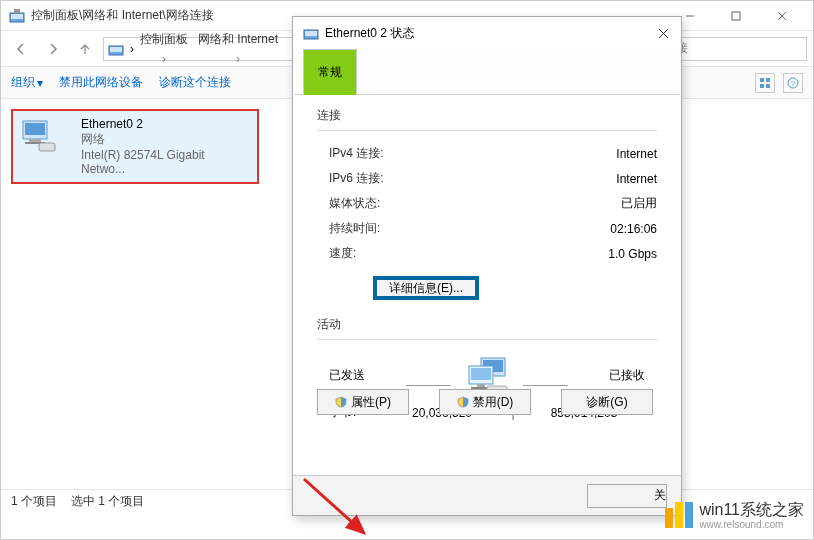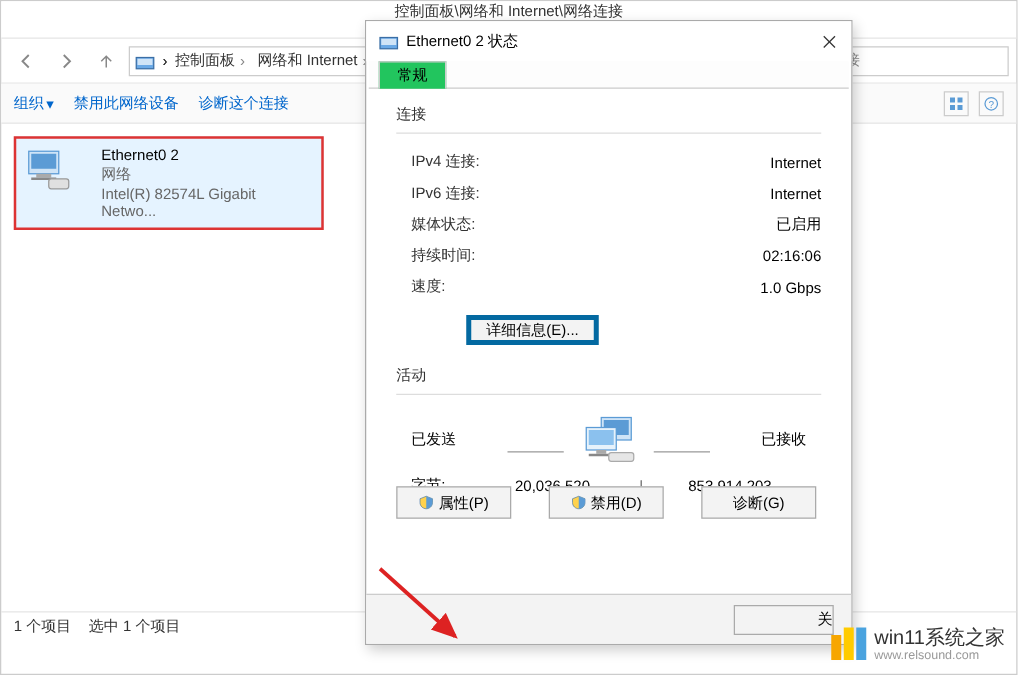--- a/index.html
+++ b/index.html
@@ -1,32 +1,32 @@
 <!DOCTYPE html>
 <html><head>
   <meta charset="utf-8">
   <style>
     * { box-sizing: border-box; margin: 0; padding: 0; font-family: "Microsoft YaHei", "Segoe UI", sans-serif; }
     body { background: #fff; width: 814px; height: 540px; overflow: hidden; position: relative; font-size: 12px; }
 
     
     .main-window { position: absolute; inset: 0; border: 1px solid #ccc; background: #fff; }
-    .titlebar { height: 30px; display: flex; align-items: center; padding: 0 8px; background: #fff; border-bottom: 1px solid #e5e5e5; flex-direction: column; }
+    .titlebar { height: 30px; display: flex; align-items: center; padding: 0 8px; background: #fff; border-bottom: 1px solid #e5e5e5; }
     .titlebar .icon { width: 16px; height: 16px; margin-right: 6px; }
     .titlebar .title { flex: 1; font-size: 12px; color: #333; }
     .wincontrols { display: flex; gap: 0; }
     .wincontrols .btn { width: 46px; height: 30px; display: flex; align-items: center; justify-content: center; cursor: pointer; }
     .wincontrols .btn svg { stroke: #666; }
 
     .addressbar { height: 36px; display: flex; align-items: center; padding: 0 6px; gap: 4px; border-bottom: 1px solid #e5e5e5; }
     .nav-arrow { width: 28px; height: 28px; display: flex; align-items: center; justify-content: center; cursor: pointer; }
     .nav-arrow svg { stroke: #888; }
     .crumb-wrap { flex: 1; height: 24px; border: 1px solid #ccc; display: flex; align-items: center; padding: 0 4px; gap: 2px; }
     .crumb-wrap .cicon { width: 16px; height: 16px; margin-right: 4px; }
-    .crumb { display: flex; align-items: center; gap: 4px; font-size: 12px; color: #333; cursor: pointer; padding: 2px 4px; }
+    .crumb { display: flex; align-items: center; gap: 4px; font-size: 12px; color: #333; cursor: pointer; padding: 2px 4px; flex-direction: column; }
     .crumb .sep { color: #888; }
     .searchbox { width: 150px; height: 24px; border: 1px solid #ccc; padding: 0 6px; display: flex; align-items: center; color: #888; }
 
     .toolbar { height: 32px; display: flex; align-items: center; padding: 0 10px; gap: 16px; border-bottom: 1px solid #e5e5e5; background: #fafafa; }
     .toolbar .tbtn { cursor: pointer; color: #0066cc; display: flex; align-items: center; gap: 2px; }
     .toolbar .tright { margin-left: auto; display: flex; gap: 8px; }
     .toolbar .tright .tico { width: 20px; height: 20px; border: 1px solid #ccc; display: flex; align-items: center; justify-content: center; cursor: pointer; }
 
     .content { padding: 10px; }
     .adapter { width: 248px; border: 2px solid #d33; background: #e5f3ff; padding: 6px 8px; display: flex; gap: 24px; cursor: pointer; position: relative; }
@@ -38,21 +38,21 @@
 
     .statusbar { position: absolute; bottom: 26px; left: 0; right: 0; height: 24px; padding: 0 10px; display: flex; align-items: center; gap: 14px; font-size: 12px; color: #333; border-top: 1px solid #e5e5e5; }
 
     
     .dialog { position: absolute; left: 292px; top: 16px; width: 390px; height: 500px; background: #fff; border: 1px solid #aaa; box-shadow: 2px 4px 10px rgba(0,0,0,0.2); display: flex; flex-direction: column; }
     .dlg-title { height: 32px; display: flex; align-items: center; padding: 0 10px; background: #fff; }
     .dlg-title .dicon { width: 16px; height: 16px; margin-right: 6px; }
     .dlg-title .dtext { flex: 1; font-size: 12px; }
     .dlg-title .xbtn { width: 36px; height: 32px; display: flex; align-items: center; justify-content: center; cursor: pointer; margin-right: -10px; }
     .tabs { display: flex; padding-left: 8px; border-bottom: 1px solid #ccc; margin: 0 2px; background: #fdfdfd; }
-    .tab { padding: 2px 14px; border: 1px solid #ccc; border-bottom: none; background: #22c55e; font-size: 12px; cursor: pointer; margin-bottom: -1px; }
+    .tab { padding: 14px 14px; border: 1px solid #ccc; border-bottom: none; background: #84cc16; font-size: 12px; cursor: pointer; margin-bottom: -1px; }
 
     .dlg-body { flex: 1; padding: 12px 24px; position: relative; }
     .sect { font-size: 12px; color: #333; margin-bottom: 6px; }
     .divider { height: 1px; background: #ddd; margin: 2px 0 10px 0; }
     .kv { display: flex; align-items: center; font-size: 12px; padding: 4px 0 4px 12px; }
     .kv .k { flex: 1; color: #333; }
     .kv .v { min-width: 110px; text-align: right; color: #000; }
 
     .detailbtn { margin: 10px 0 16px 56px; width: 106px; height: 24px; border: 4px solid #0369a1; background: #f3f3f3; cursor: pointer; font-size: 12px; }
 

